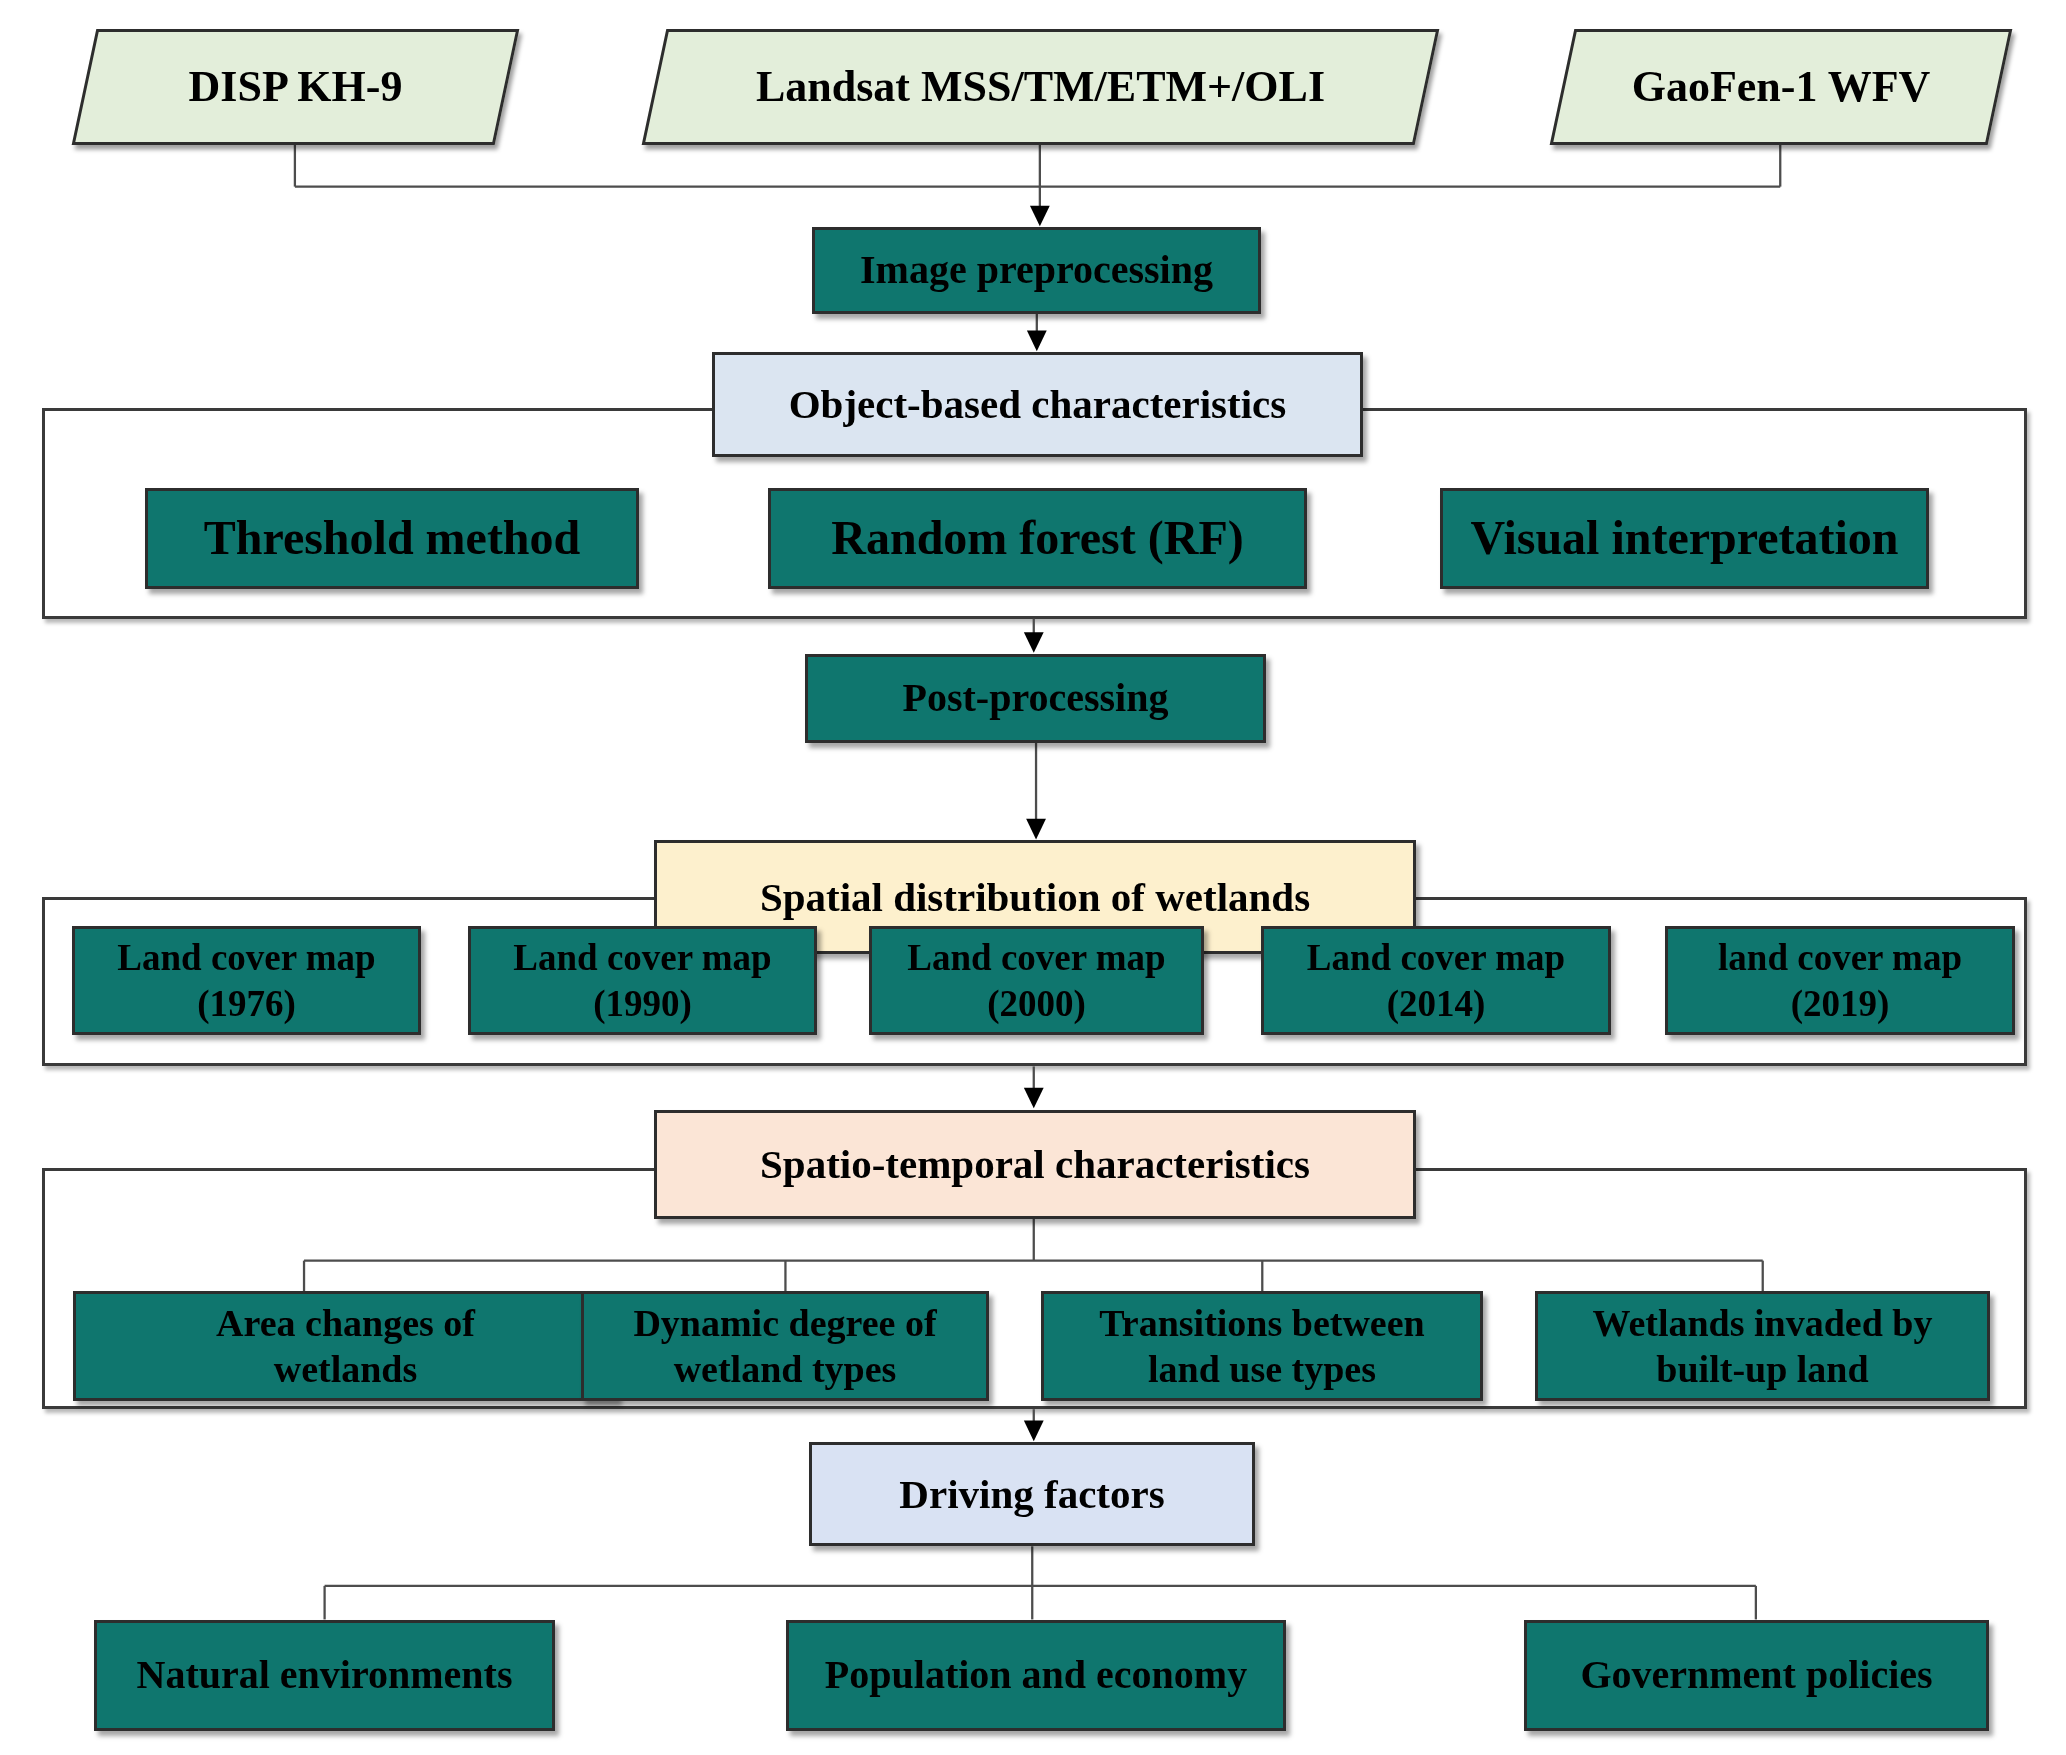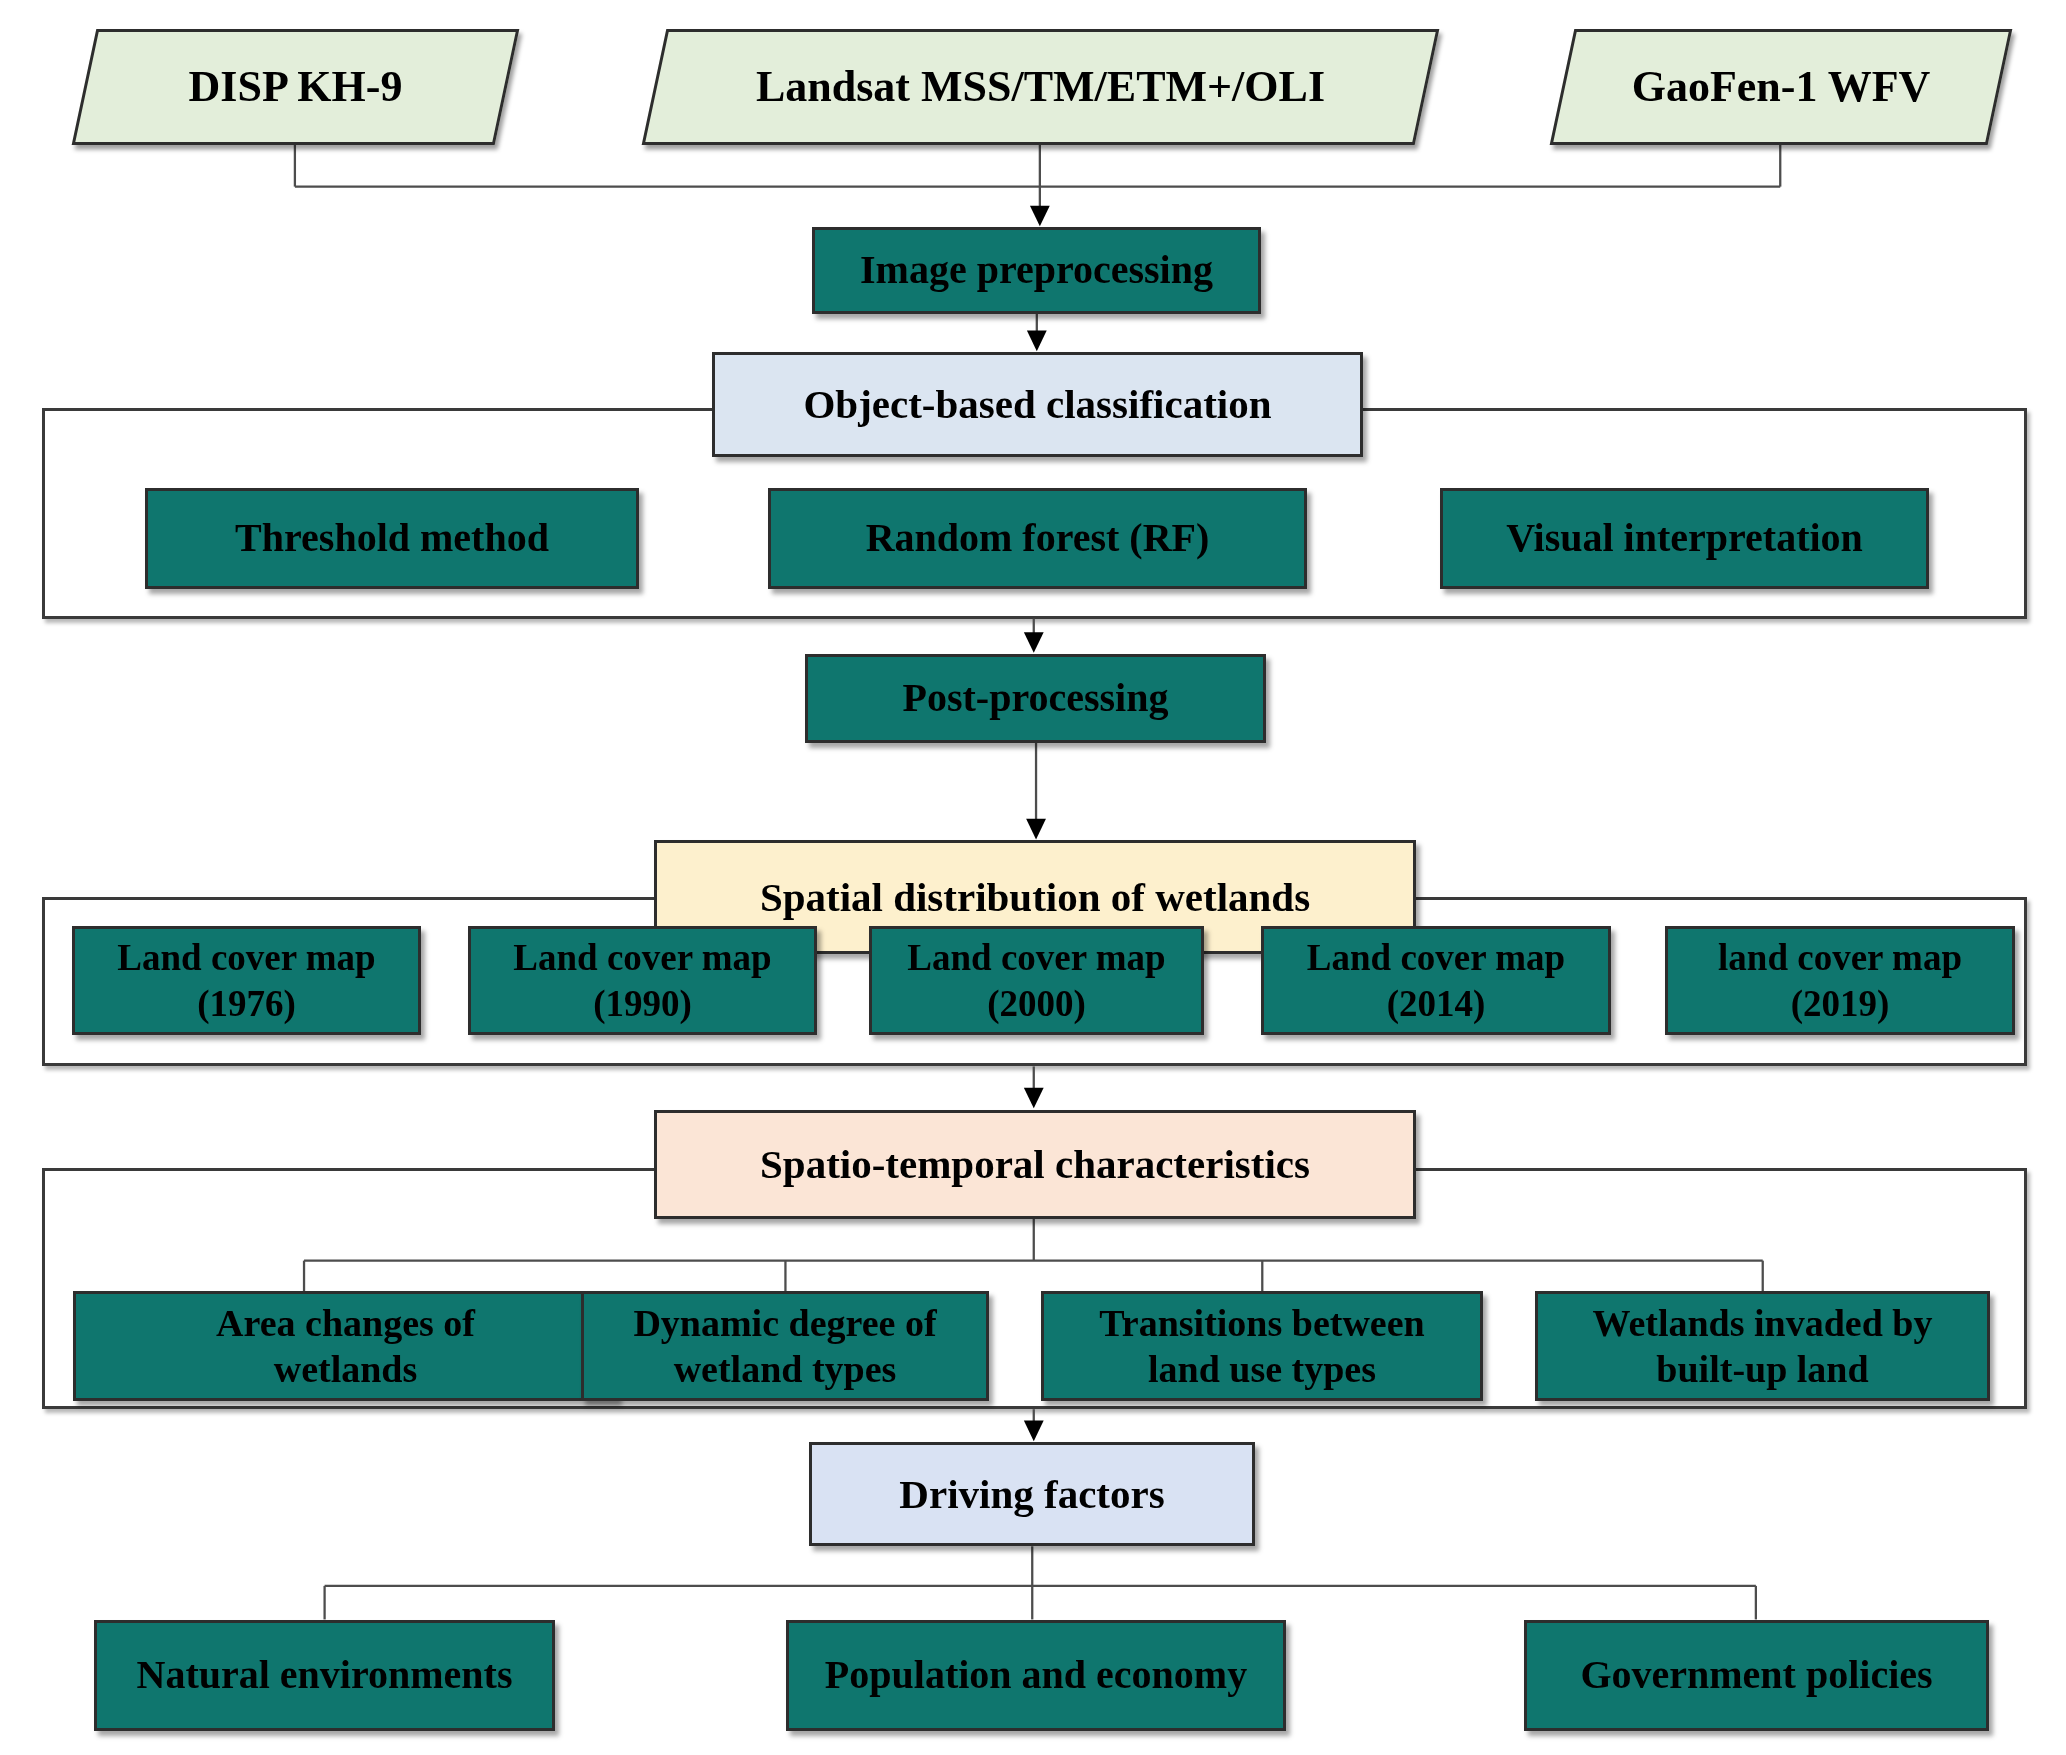--- a/index.html
+++ b/index.html
@@ -68,21 +68,21 @@
     background:var(--source-fill);
     border:3px solid var(--box-border);
     transform:skewX(-12deg);
     box-shadow:3.8px 4.6px 4.6px rgba(0,0,0,0.38);
     z-index:-1;
   }
 
   .fs-source{font-size:44px;}
   .fs-header{font-size:41px;}
   .fs-step{font-size:40px;}
-  .fs-method{font-size:40px;}
+  .fs-method{font-size:48px;}
   .fs-map{font-size:37px;}
   .fs-analysis{font-size:38px;}
   .fs-factor{font-size:40px;}
   .two-line span{display:block;}
 </style>
 </head>
 <body>
 
 <div id="canvas">
 
@@ -150,21 +150,21 @@
   </div>
   <div class="shape para fs-source" style="left:1562px;top:29px;width:438px;height:116px;">
     <span>GaoFen-1 WFV</span>
   </div>
 
   <div class="shape rect fs-step" style="left:812px;top:227px;width:449px;height:87px;">
     <span>Image preprocessing</span>
   </div>
 
   <div class="shape rect fill-blue fs-header" style="left:712px;top:352px;width:651px;height:105px;">
-    <span>Object-based classification</span>
+    <span>Object-based characteristics</span>
   </div>
 
   <div class="shape rect fs-method" style="left:145px;top:488px;width:494px;height:101px;">
     <span>Threshold method</span>
   </div>
   <div class="shape rect fs-method" style="left:768px;top:488px;width:539px;height:101px;">
     <span>Random forest (RF)</span>
   </div>
   <div class="shape rect fs-method" style="left:1440px;top:488px;width:489px;height:101px;">
     <span>Visual interpretation</span>

